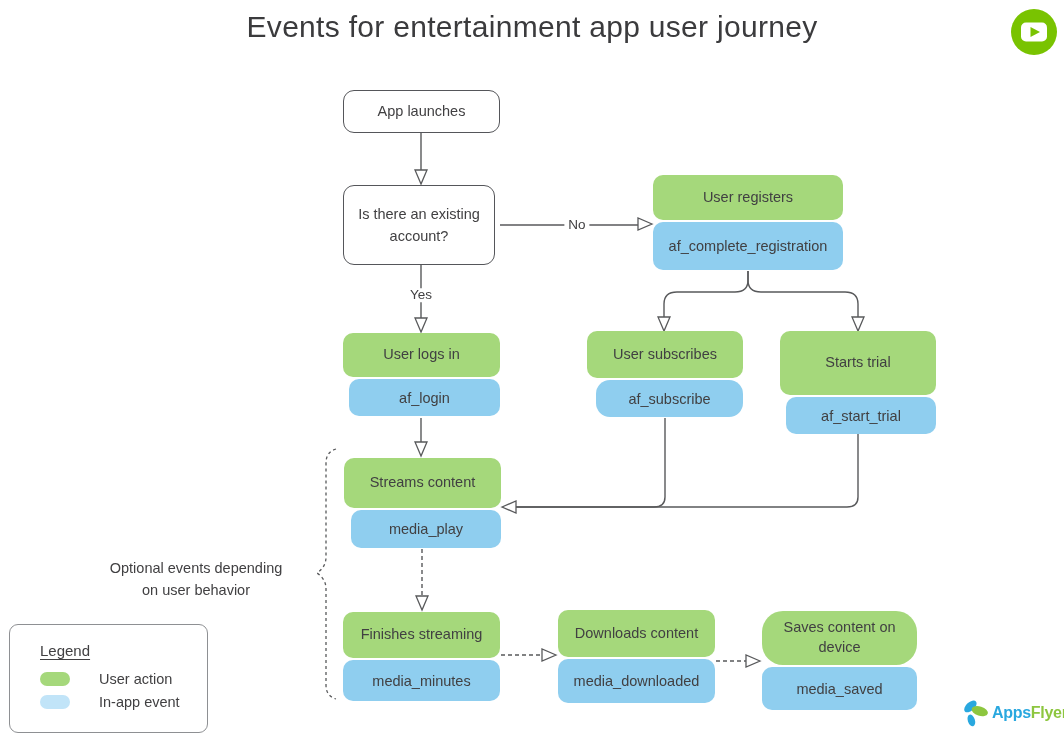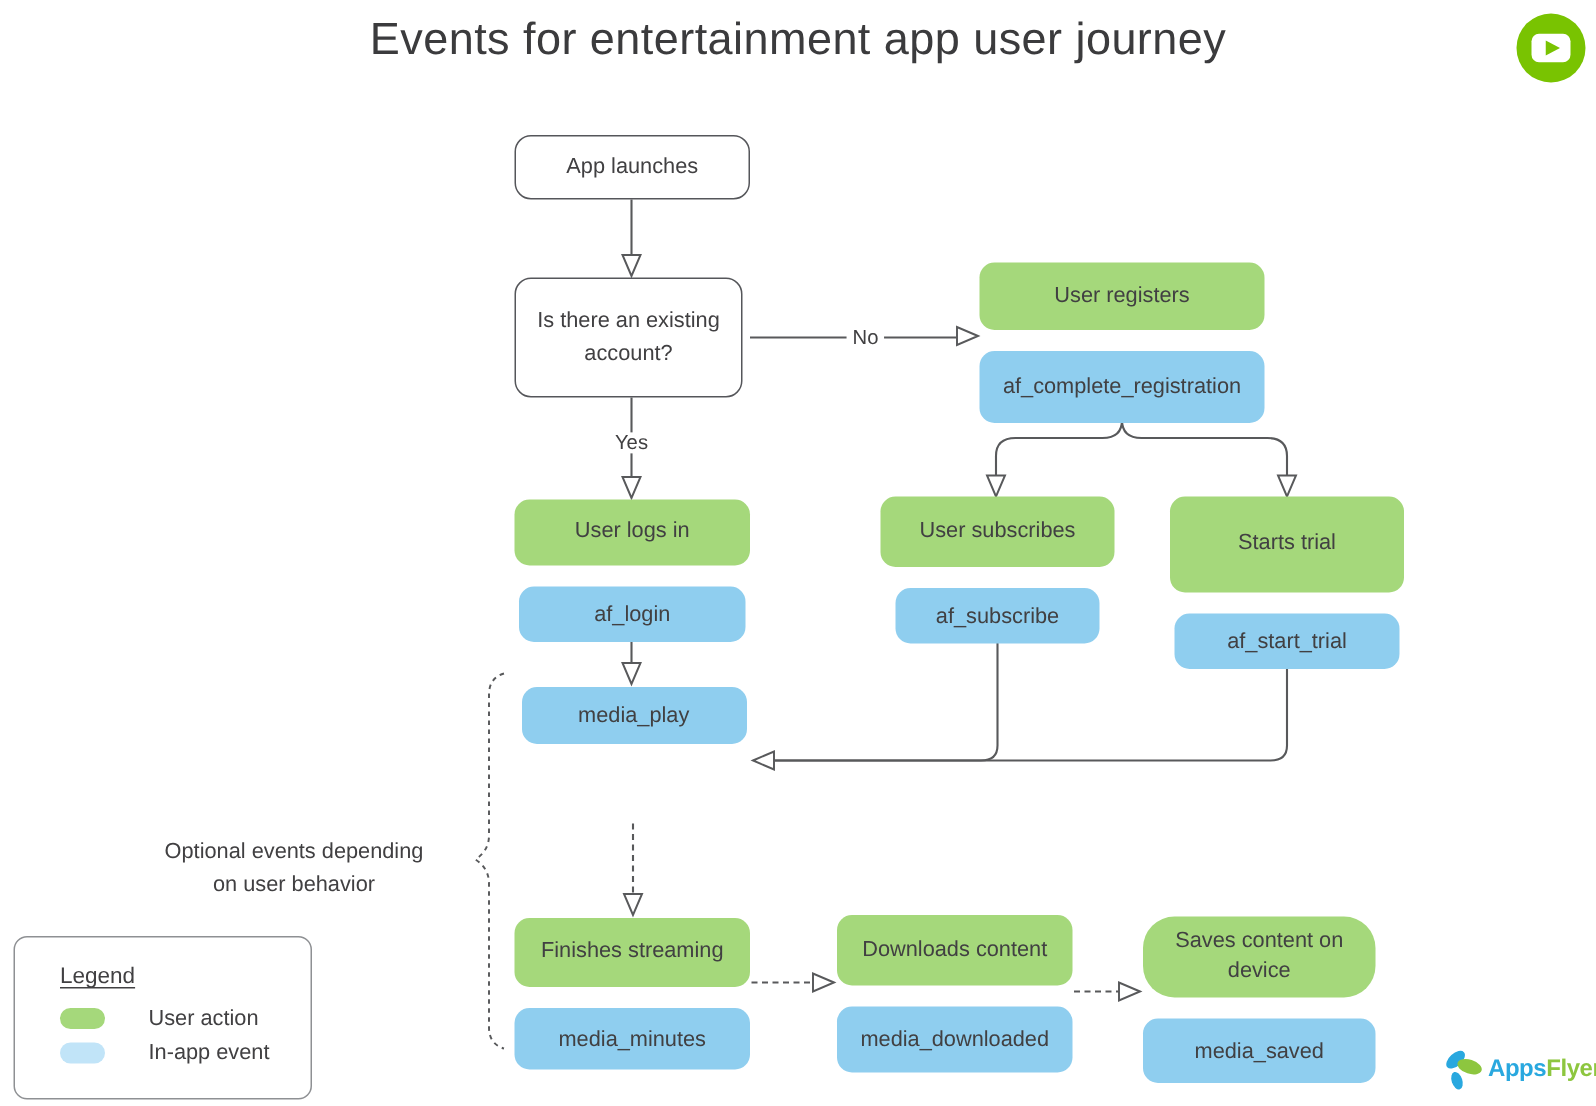--- a/index.html
+++ b/index.html
@@ -23,21 +23,21 @@
   svg.edges path.brace{stroke-dasharray:3 3; stroke-width:1.3;}
   svg.edges polygon{fill:#fff; stroke:var(--line); stroke-width:1.3;}
 
   .edge-label{position:absolute; background:#fff; padding:0 4px; font-size:13.5px;
               color:var(--text); text-align:center; transform:translate(-50%,-50%); line-height:1;}
 
   .node-plain{position:absolute; background:#fff; border:1.6px solid var(--node-border);
               border-radius:11px; display:flex; align-items:center; justify-content:center;
               text-align:center; font-size:14.5px; line-height:1.55; padding:2px 12px;}
 
-  .stack{position:absolute; display:flex; flex-direction:column; gap:14px; align-items:center;}
+  .stack{position:absolute; display:flex; flex-direction:column; gap:2px; align-items:flex-end;}
   .stack .action{width:100%; background:var(--green); border-radius:10px; display:flex;
                  align-items:center; justify-content:center; text-align:center;
                  font-size:14.5px; line-height:1.35; padding:2px 10px;}
   .stack .event{width:100%; background:var(--blue); border-radius:10px; display:flex;
                 align-items:center; justify-content:center; text-align:center;
                 font-size:14.5px; padding:2px 8px;}
 
   .annotation{position:absolute; left:70px; top:557px; width:252px; text-align:center;
               font-size:14.5px; line-height:1.55; color:var(--text);}
 
@@ -129,29 +129,30 @@
     <div class="event" style="height:48px;">af_complete_registration</div>
   </div>
 
   <div class="stack" style="left:343px; top:333px; width:157px;">
     <div class="action" style="height:44px;">User logs in</div>
     <div class="event" style="height:37px; width:151px;">af_login</div>
   </div>
 
   <div class="stack" style="left:587px; top:331px; width:156px;">
     <div class="action" style="height:47px;">User subscribes</div>
-    <div class="event" style="height:37px; width:136px;">af_subscribe</div>
+    <div class="event" style="height:37px; width:147px;border-radius:14px;">af_subscribe</div>
   </div>
 
   <div class="stack" style="left:780px; top:331px; width:156px;">
     <div class="action" style="height:64px;">Starts trial</div>
     <div class="event" style="height:37px; width:150px;">af_start_trial</div>
   </div>
 
   <div class="stack" style="left:344px; top:458px; width:157px;">
+    <div class="action" style="height:50px;">Streams content</div>
     <div class="event" style="height:38px; width:150px;">media_play</div>
   </div>
 
   <div class="stack" style="left:343px; top:612px; width:157px;">
     <div class="action" style="height:46px;">Finishes streaming</div>
     <div class="event" style="height:41px;">media_minutes</div>
   </div>
 
   <div class="stack" style="left:558px; top:610px; width:157px;">
     <div class="action" style="height:47px;">Downloads content</div>

